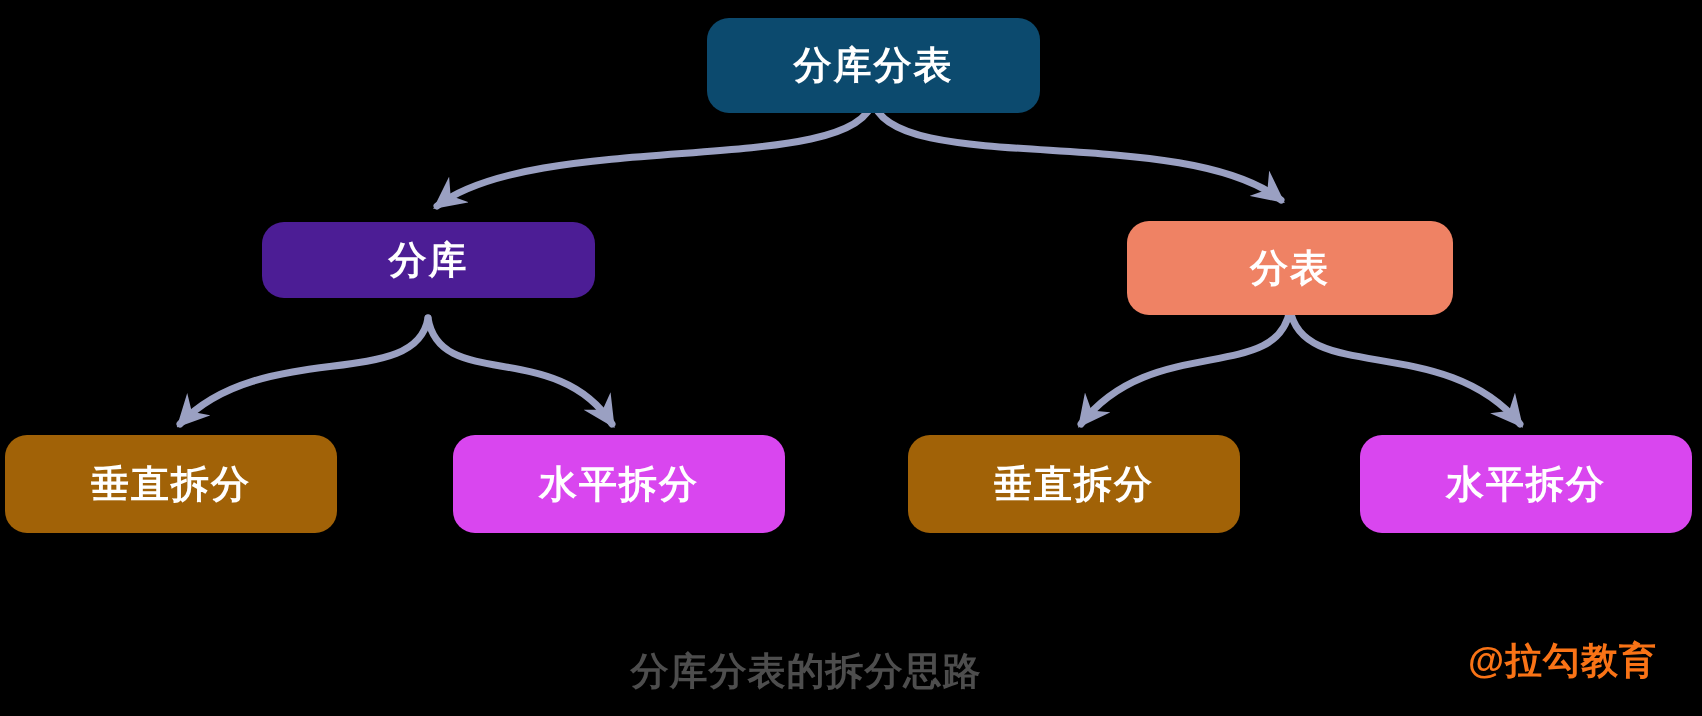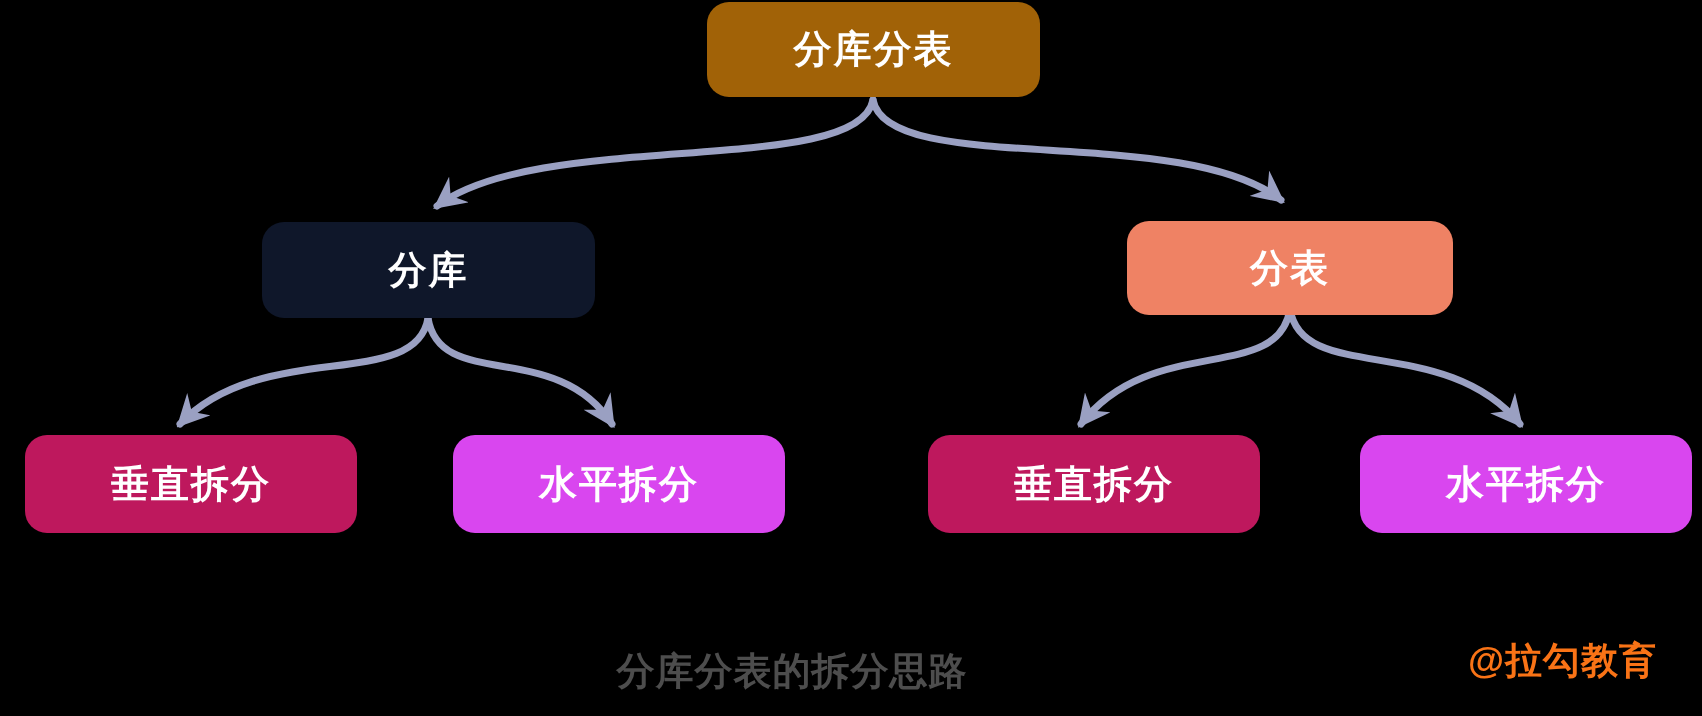--- a/index.html
+++ b/index.html
@@ -22,39 +22,40 @@
     display: flex;
     align-items: center;
     justify-content: center;
     border-radius: 22px;
     color: #ffffff;
     font-size: 38px;
     font-weight: bold;
     letter-spacing: 2px;
     white-space: nowrap;
   }
-  .node-root       { left: 707px;  top: 2px;   width: 333px; height: 95px; background: #a16207; }
-  .node-fenku      { left: 262px;  top: 222px; width: 333px; height: 96px; background: #0f172a; }
+  .node-root       { left: 707px;  top: 18px;   width: 333px; height: 95px; background: #0c4a6e; }
+  .node-fenku      { left: 262px;  top: 222px; width: 333px; height: 76px; background: #4c1d95; }
   .node-fenbiao    { left: 1127px; top: 215px; width: 326px; height: 94px; background: #ef8264; margin-top: 6px; }
   .node-leaf       { top: 435px; width: 332px; height: 98px; }
-  .node-vert       { background: #be185d; margin-left: 20px; }
+  .node-vert       { background: #a16207; }
   .node-horiz      { background: #d946ef; }
   .node-v1 { left: 5px; }
   .node-h1 { left: 453px; }
   .node-v2 { left: 908px; }
   .node-h2 { left: 1360px; }
   .caption {
     position: absolute;
     left: 0; top: 646px;
     width: 1584px;
     text-align: center;
     color: #4d4d4d;
     font-size: 38px;
     font-weight: bold;
     letter-spacing: 1px;
+    padding-left: 14px;
   }
   .watermark {
     position: absolute;
     right: 45px; top: 636px;
     color: #f97316;
     font-size: 37px;
     font-weight: bold;
     letter-spacing: 1px;
   }
 </style>

